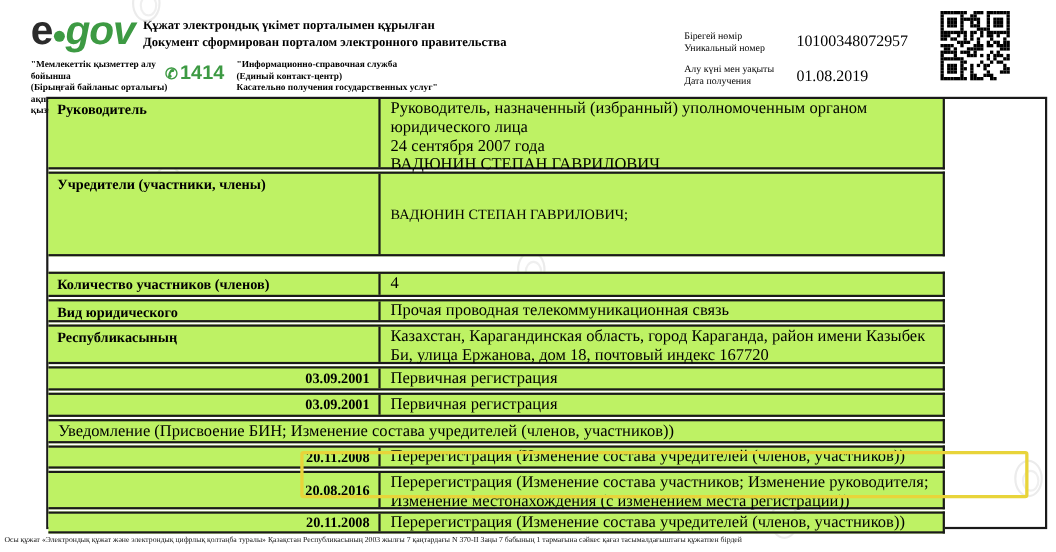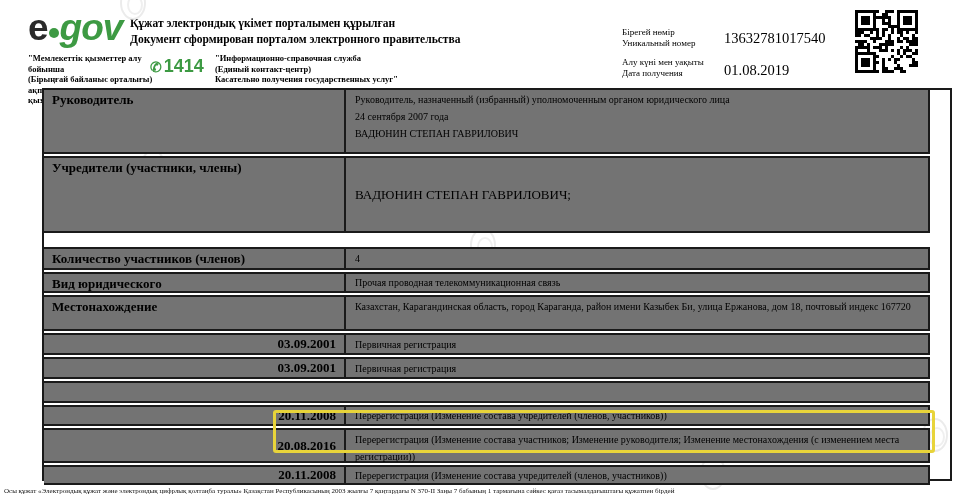--- a/index.html
+++ b/index.html
@@ -33,28 +33,28 @@
   .lbl-date   { left:622px; top:57px; }
   .numval { font-size:14.5px; }
   .val-unique { left:724px; top:30px; }
   .val-date   { left:724px; top:62px; }
 
   .qr { left:855px; top:10px; width:63px; height:63px; }
   .qr b { position:absolute; background:#000; width:3px; height:3px; }
 
   
   .frame { left:42px; top:88px; width:910px; height:393px; border:2px solid #1a1a1a; }
-  .row { display:flex; width:886px; border:2px solid #1a1a1a; border-left:none; margin-bottom:2px; background:#737373; }
+  .row { display:flex; width:815px; border:2px solid #1a1a1a; border-left:none; margin-bottom:2px; background:#bef264; }
   .row:first-child { border-top:none; }
   .cell-label, .cell-date {
     width:302px; flex:0 0 302px; border-right:2px solid #1a1a1a;
     font-weight:bold; font-size:13px; padding:2px 8px; line-height:16px;
   }
   .cell-date { text-align:right; display:flex; align-items:center; justify-content:flex-end; }
-  .cell-value { flex:1; font-size:10px; padding:1px 9px; line-height:17px; white-space:pre-line; }
+  .cell-value { flex:1; font-size:15px; padding:1px 9px; line-height:17px; white-space:pre-line; }
   .r0 { height:64px; } .r1 { height:77px; } .r2 { height:23px;margin-top:14px; } .r3 { height:21px; }
   .r4 { height:36px; } .r5 { height:22px; } .r6 { height:22px; } .r7 { height:22px; }
   .r8 { height:21px; } .r9 { height:35px; } .r10 { height:20px; }
   .row--vc .cell-value { display:flex; align-items:center; font-size:13px; }
   .r2 .cell-value, .r3 .cell-value, .r5 .cell-value, .r6 .cell-value,
   .r7 .cell-value, .r8 .cell-value, .r10 .cell-value { display:flex; align-items:center; }
 
   .highlight-box {
     left:229px; top:320px; width:662px; height:43px;
     border:3px solid #e8d43a; border-radius:3px; background:transparent; z-index:5;
@@ -84,21 +84,21 @@
 <div class="abs phone">
   <span class="ic">✆</span><span>1414</span>
 </div>
 
 <div class="abs smalltxt contact-right">"Информационно-справочная служба
 (Единый контакт-центр)
 Касательно получения государственных услуг"</div>
 
 <div class="abs numlbl lbl-unique">Бірегей нөмір
 Уникальный номер</div>
-<div class="abs numval val-unique">13632781017540</div>
+<div class="abs numval val-unique">10100348072957</div>
 <div class="abs numlbl lbl-date">Алу күні мен уақыты
 Дата получения</div>
 <div class="abs numval val-date">01.08.2019</div>
 
 <div class="abs qr">
     <b style="left: 0px; top: 0px;"></b>
     <b style="left: 3px; top: 0px;"></b>
     <b style="left: 6px; top: 0px;"></b>
     <b style="left: 9px; top: 0px;"></b>
     <b style="left: 12px; top: 0px;"></b>
@@ -359,35 +359,36 @@
     <div class="cell-label">Количество участников (членов)</div>
     <div class="cell-value">4</div>
   </div>
 
   <div class="row r3">
     <div class="cell-label">Вид юридического</div>
     <div class="cell-value">Прочая проводная телекоммуникационная связь</div>
   </div>
 
   <div class="row r4">
-    <div class="cell-label">Местонахождение</div>
+    <div class="cell-label">Республикасының</div>
     <div class="cell-value">Казахстан, Карагандинская область, город Караганда, район имени Казыбек Би, улица Ержанова, дом 18, почтовый индекс 167720</div>
   </div>
 
   <div class="row r5">
     <div class="cell-date">03.09.2001</div>
     <div class="cell-value">Первичная регистрация</div>
   </div>
 
   <div class="row r6">
     <div class="cell-date">03.09.2001</div>
     <div class="cell-value">Первичная регистрация</div>
   </div>
 
   <div class="row r7">
+    <div class="cell-value">Уведомление (Присвоение БИН; Изменение состава учредителей (членов, участников))</div>
   </div>
 
   <div class="row r8">
     <div class="cell-date">20.11.2008</div>
     <div class="cell-value">Перерегистрация (Изменение состава учредителей (членов, участников))</div>
   </div>
 
   <div class="row r9">
     <div class="cell-date">20.08.2016</div>
     <div class="cell-value">Перерегистрация (Изменение состава участников; Изменение руководителя; Изменение местонахождения (с изменением места регистрации))</div>

